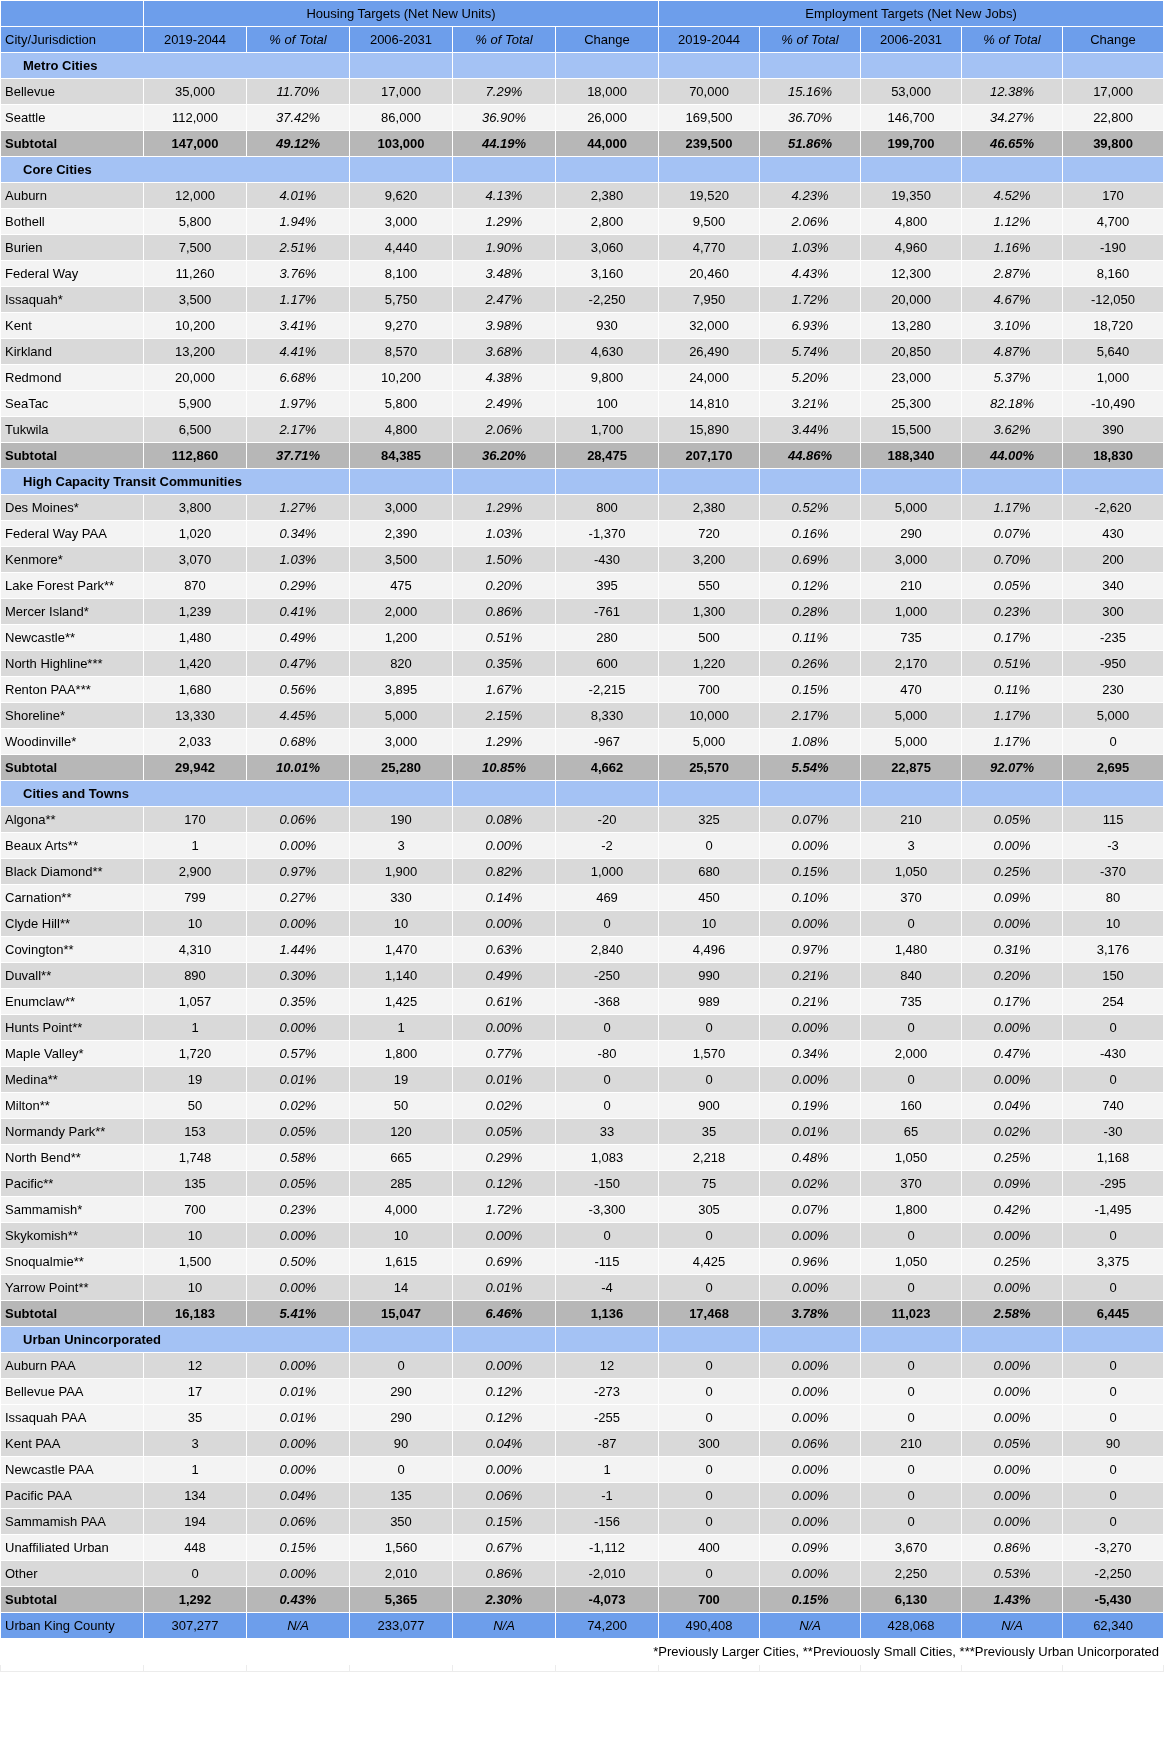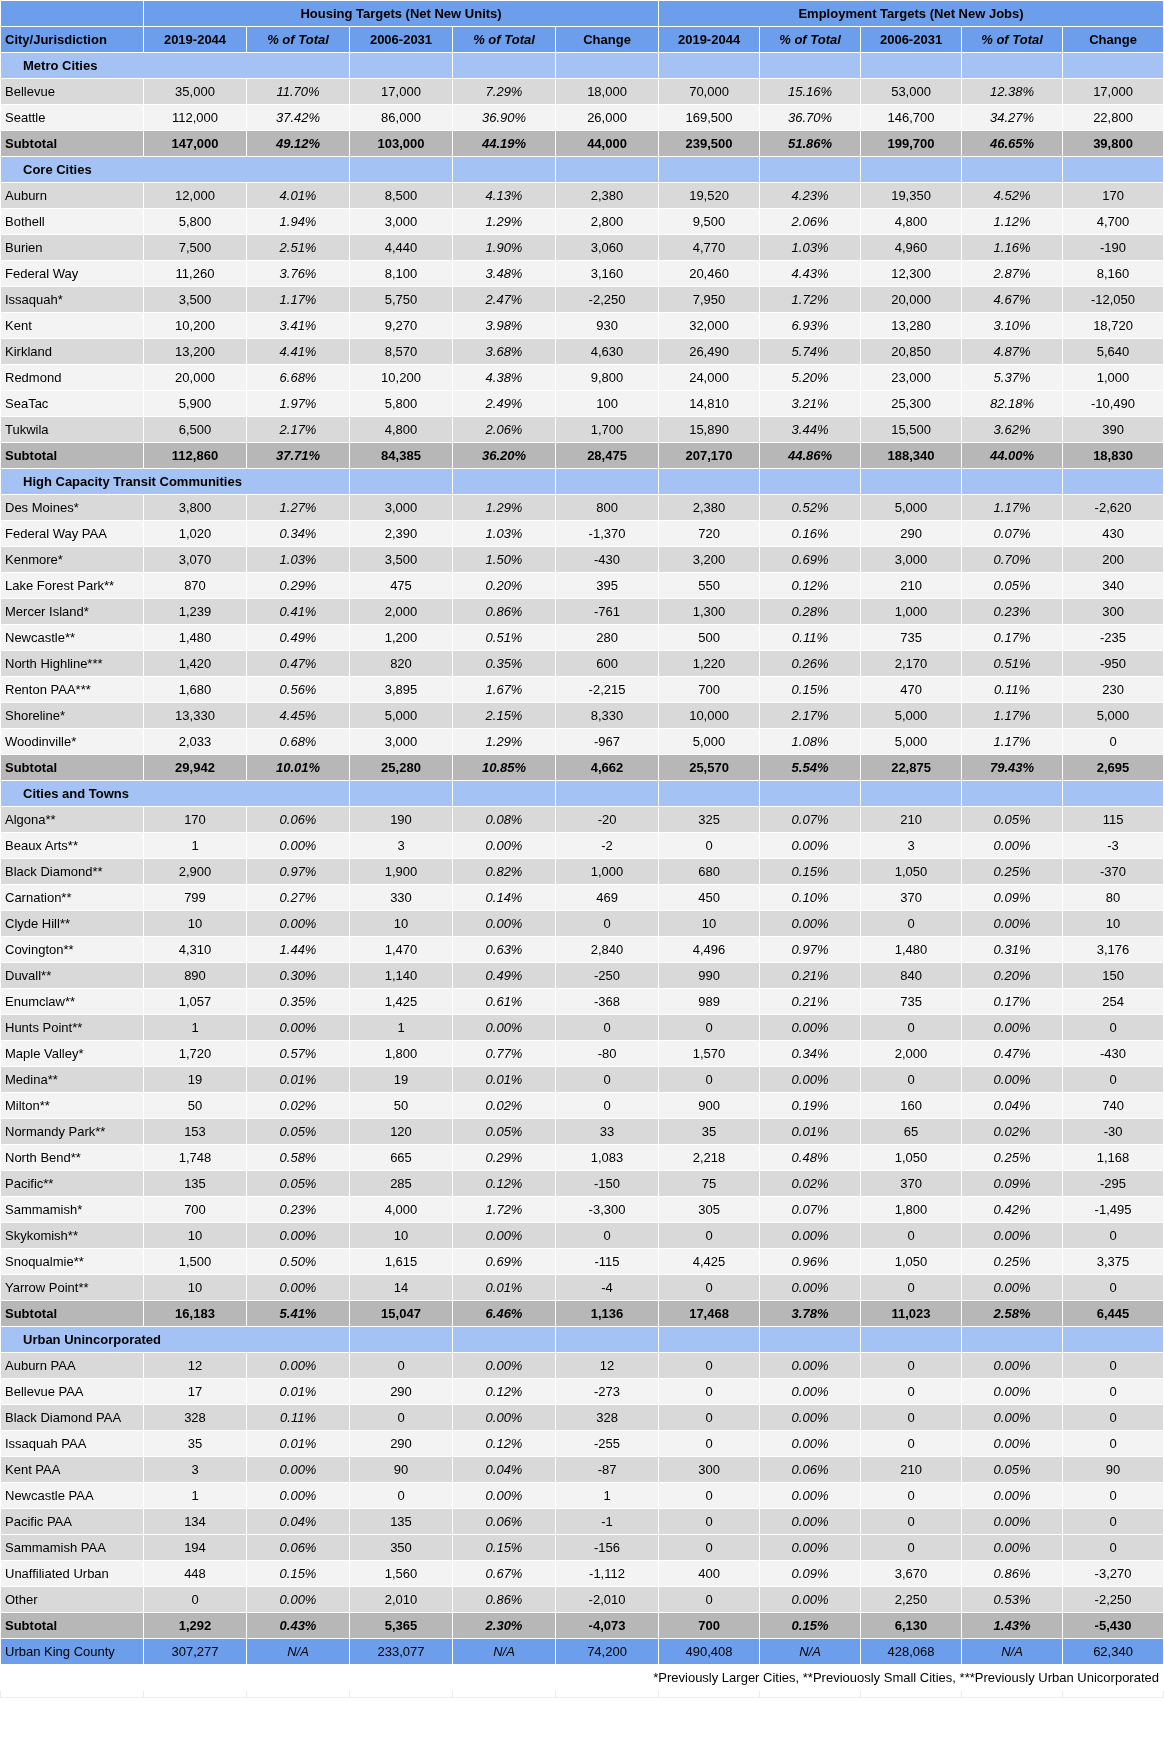--- a/index.html
+++ b/index.html
@@ -1,20 +1,20 @@
 <!DOCTYPE html>
 <html style="--blue: #6d9eeb; --band: #a4c2f4; --gray: #d9d9d9; --light: #f3f3f3; --subtotal: #b7b7b7;"><head>
 <meta charset="utf-8">
 <style>
   html,body{margin:0;padding:0;background:#fff;}
   body{font-family:"Liberation Sans", sans-serif;color:#000;}
   table{border-collapse:collapse;table-layout:fixed;width:1164px;}
   td,th{border:1px solid #ffffff;height:25px;padding:0 4px;font-size:13px;
         white-space:nowrap;overflow:hidden;font-weight:normal;}
-  .hdr{background:var(--blue);font-weight:bold;text-align:center;}
+  .hdr{background:var(--blue);font-weight:normal;text-align:center;}
   .corner{background:var(--blue);}
   .l{text-align:left;}
   .c{text-align:center;}
   .i{font-style:italic;}
   .sec td{background:var(--band);}
   .sec .title{font-weight:bold;text-align:left;padding-left:22px;}
   .g td{background:var(--gray);}
   .w td{background:var(--light);}
   .sub td{background:var(--subtotal);font-weight:bold;}
   .total td{background:var(--blue);font-weight:normal;margin-top:40px;}
@@ -117,21 +117,21 @@
         <td></td>
         <td></td>
         <td></td>
         <td></td>
         <td></td>
       </tr>
       <tr class="g">
         <td class="l name">Auburn</td>
         <td class="c">12,000</td>
         <td class="c i">4.01%</td>
-        <td class="c">8,500</td>
+        <td class="c">9,620</td>
         <td class="c i">4.13%</td>
         <td class="c">2,380</td>
         <td class="c">19,520</td>
         <td class="c i">4.23%</td>
         <td class="c">19,350</td>
         <td class="c i">4.52%</td>
         <td class="c">170</td>
       </tr>
       <tr class="w">
         <td class="l name">Bothell</td>
@@ -407,21 +407,21 @@
       <tr class="sub">
         <td class="l name">Subtotal</td>
         <td class="c">29,942</td>
         <td class="c i">10.01%</td>
         <td class="c">25,280</td>
         <td class="c i">10.85%</td>
         <td class="c">4,662</td>
         <td class="c">25,570</td>
         <td class="c i">5.54%</td>
         <td class="c">22,875</td>
-        <td class="c i">79.43%</td>
+        <td class="c i">92.07%</td>
         <td class="c">2,695</td>
       </tr>
       <tr class="sec">
         <td class="title" colspan="3">Cities and Towns</td>
         <td></td>
         <td></td>
         <td></td>
         <td></td>
         <td></td>
         <td></td>
@@ -718,33 +718,20 @@
         <td class="c i">0.01%</td>
         <td class="c">290</td>
         <td class="c i">0.12%</td>
         <td class="c">-273</td>
         <td class="c">0</td>
         <td class="c i">0.00%</td>
         <td class="c">0</td>
         <td class="c i">0.00%</td>
         <td class="c">0</td>
       </tr>
-      <tr class="g">
-        <td class="l name">Black Diamond PAA</td>
-        <td class="c">328</td>
-        <td class="c i">0.11%</td>
-        <td class="c">0</td>
-        <td class="c i">0.00%</td>
-        <td class="c">328</td>
-        <td class="c">0</td>
-        <td class="c i">0.00%</td>
-        <td class="c">0</td>
-        <td class="c i">0.00%</td>
-        <td class="c">0</td>
-      </tr>
       <tr class="w">
         <td class="l name">Issaquah PAA</td>
         <td class="c">35</td>
         <td class="c i">0.01%</td>
         <td class="c">290</td>
         <td class="c i">0.12%</td>
         <td class="c">-255</td>
         <td class="c">0</td>
         <td class="c i">0.00%</td>
         <td class="c">0</td>

